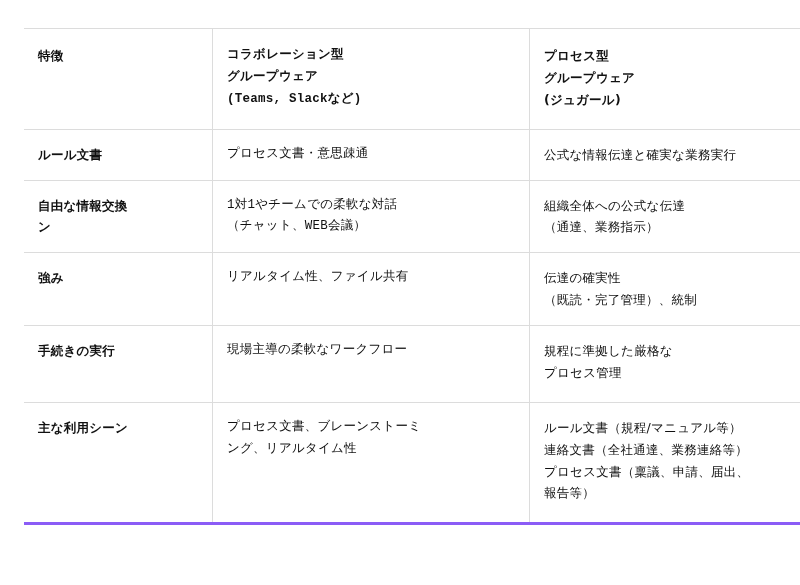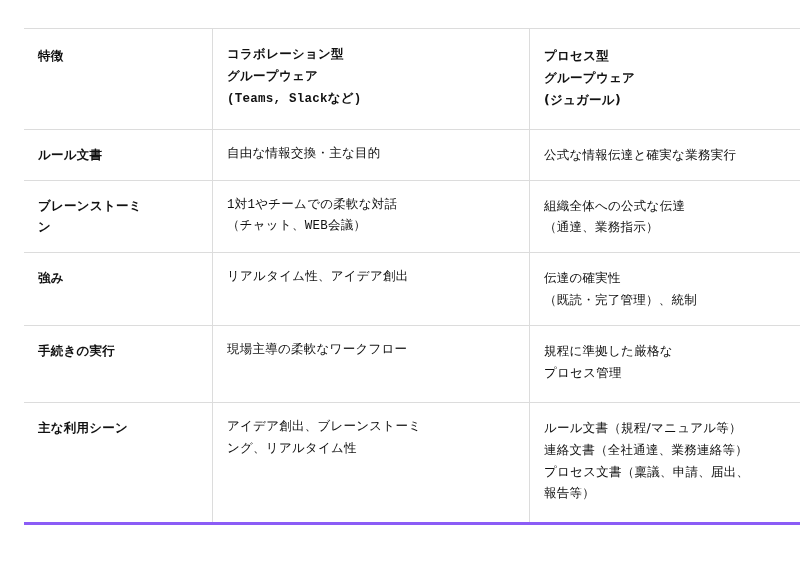--- a/index.html
+++ b/index.html
@@ -94,48 +94,48 @@
             <span class="cell-line">グループウェア</span>
             <span class="cell-line">(ジュガール)</span>
           </td>
         </tr>
 
         <tr>
           <td class="col-feature row-label">
             <span class="cell-line">ルール文書</span>
           </td>
           <td class="col-a">
-            <span class="cell-line">自由な情報交換・主な目的</span>
+            <span class="cell-line">プロセス文書・意思疎通</span>
           </td>
           <td class="col-b">
             <span class="cell-line">公式な情報伝達と確実な業務実行</span>
           </td>
         </tr>
 
         <tr>
           <td class="col-feature row-label">
-            <span class="cell-line">ブレーンストーミ</span>
+            <span class="cell-line">自由な情報交換</span>
             <span class="cell-line">ン</span>
           </td>
           <td class="col-a">
             <span class="cell-line">1対1やチームでの柔軟な対話</span>
             <span class="cell-line">（チャット、WEB会議）</span>
           </td>
           <td class="col-b">
             <span class="cell-line">組織全体への公式な伝達</span>
             <span class="cell-line">（通達、業務指示）</span>
           </td>
         </tr>
 
         <tr>
           <td class="col-feature row-label">
             <span class="cell-line">強み</span>
           </td>
           <td class="col-a">
-            <span class="cell-line">リアルタイム性、アイデア創出</span>
+            <span class="cell-line">リアルタイム性、ファイル共有</span>
           </td>
           <td class="col-b">
             <span class="cell-line">伝達の確実性</span>
             <span class="cell-line">（既読・完了管理）、統制</span>
           </td>
         </tr>
 
         <tr class="tall">
           <td class="col-feature row-label">
             <span class="cell-line">手続きの実行</span>
@@ -147,21 +147,21 @@
             <span class="cell-line">規程に準拠した厳格な</span>
             <span class="cell-line">プロセス管理</span>
           </td>
         </tr>
 
         <tr class="tall">
           <td class="col-feature row-label">
             <span class="cell-line">主な利用シーン</span>
           </td>
           <td class="col-a">
-            <span class="cell-line">アイデア創出、ブレーンストーミ</span>
+            <span class="cell-line">プロセス文書、ブレーンストーミ</span>
             <span class="cell-line">ング、リアルタイム性</span>
           </td>
           <td class="col-b">
             <span class="cell-line">ルール文書（規程/マニュアル等）</span>
             <span class="cell-line">連絡文書（全社通達、業務連絡等）</span>
             <span class="cell-line">プロセス文書（稟議、申請、届出、</span>
             <span class="cell-line">報告等）</span>
           </td>
         </tr>
 

